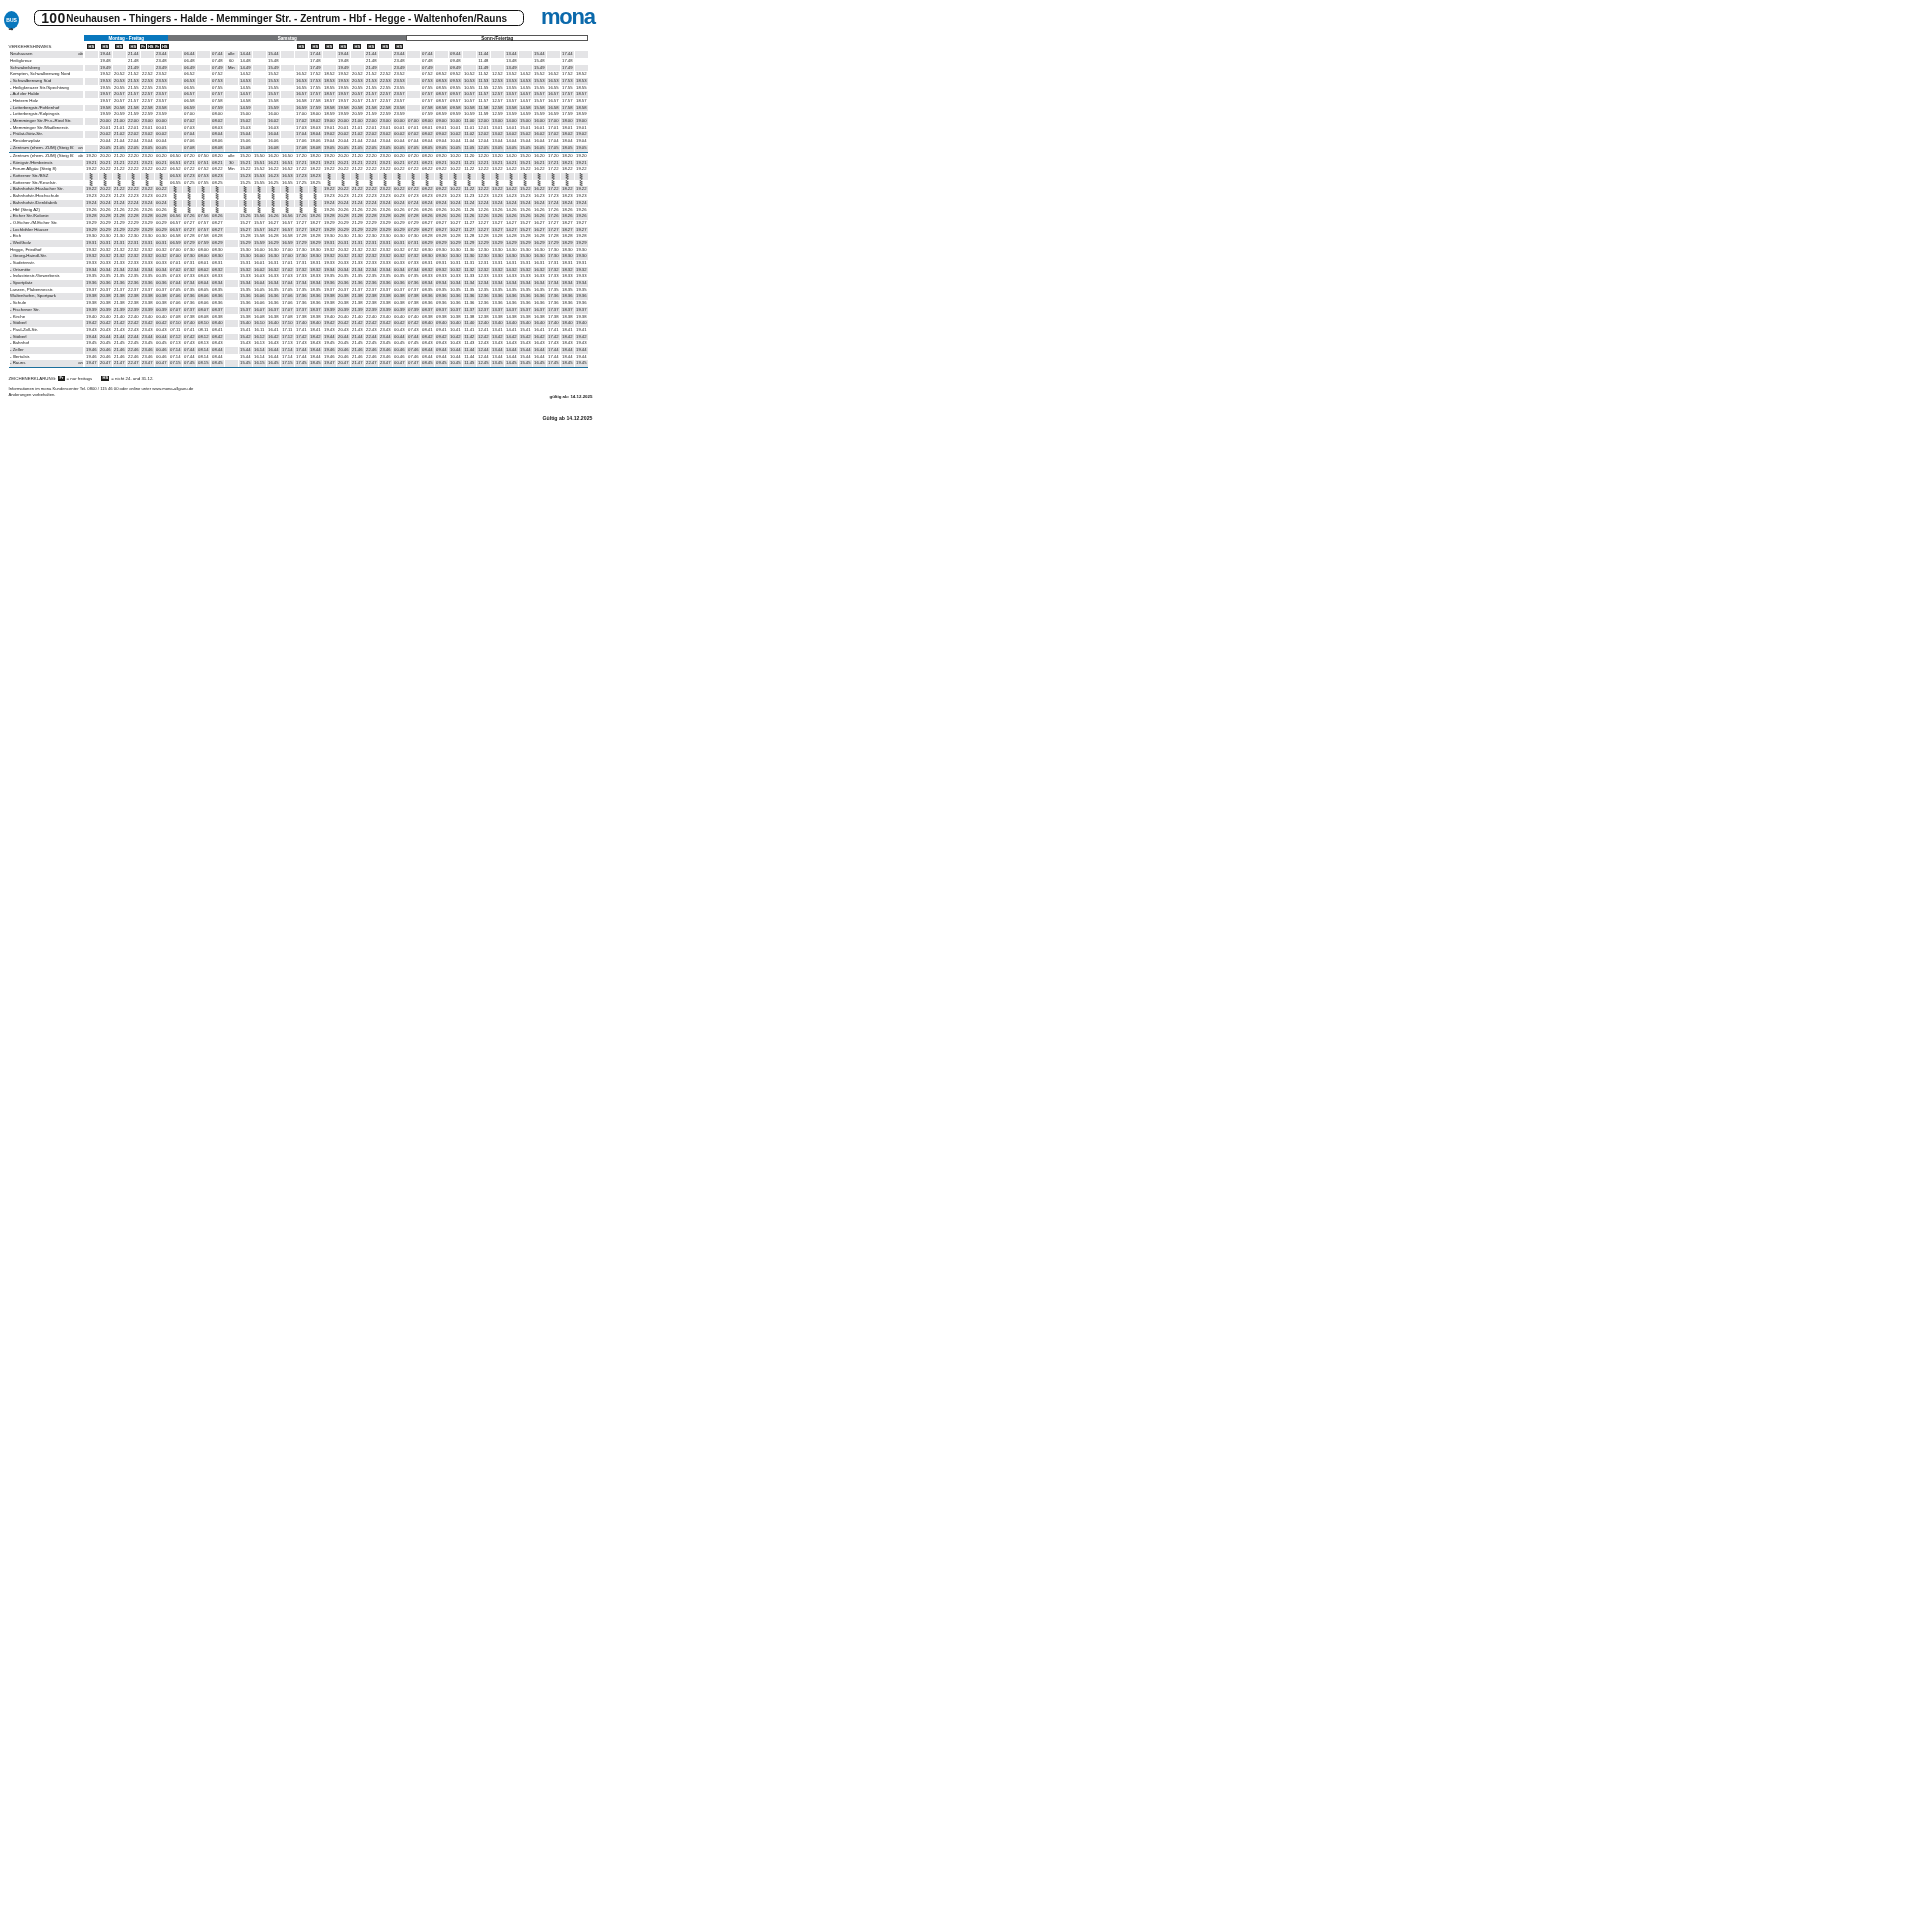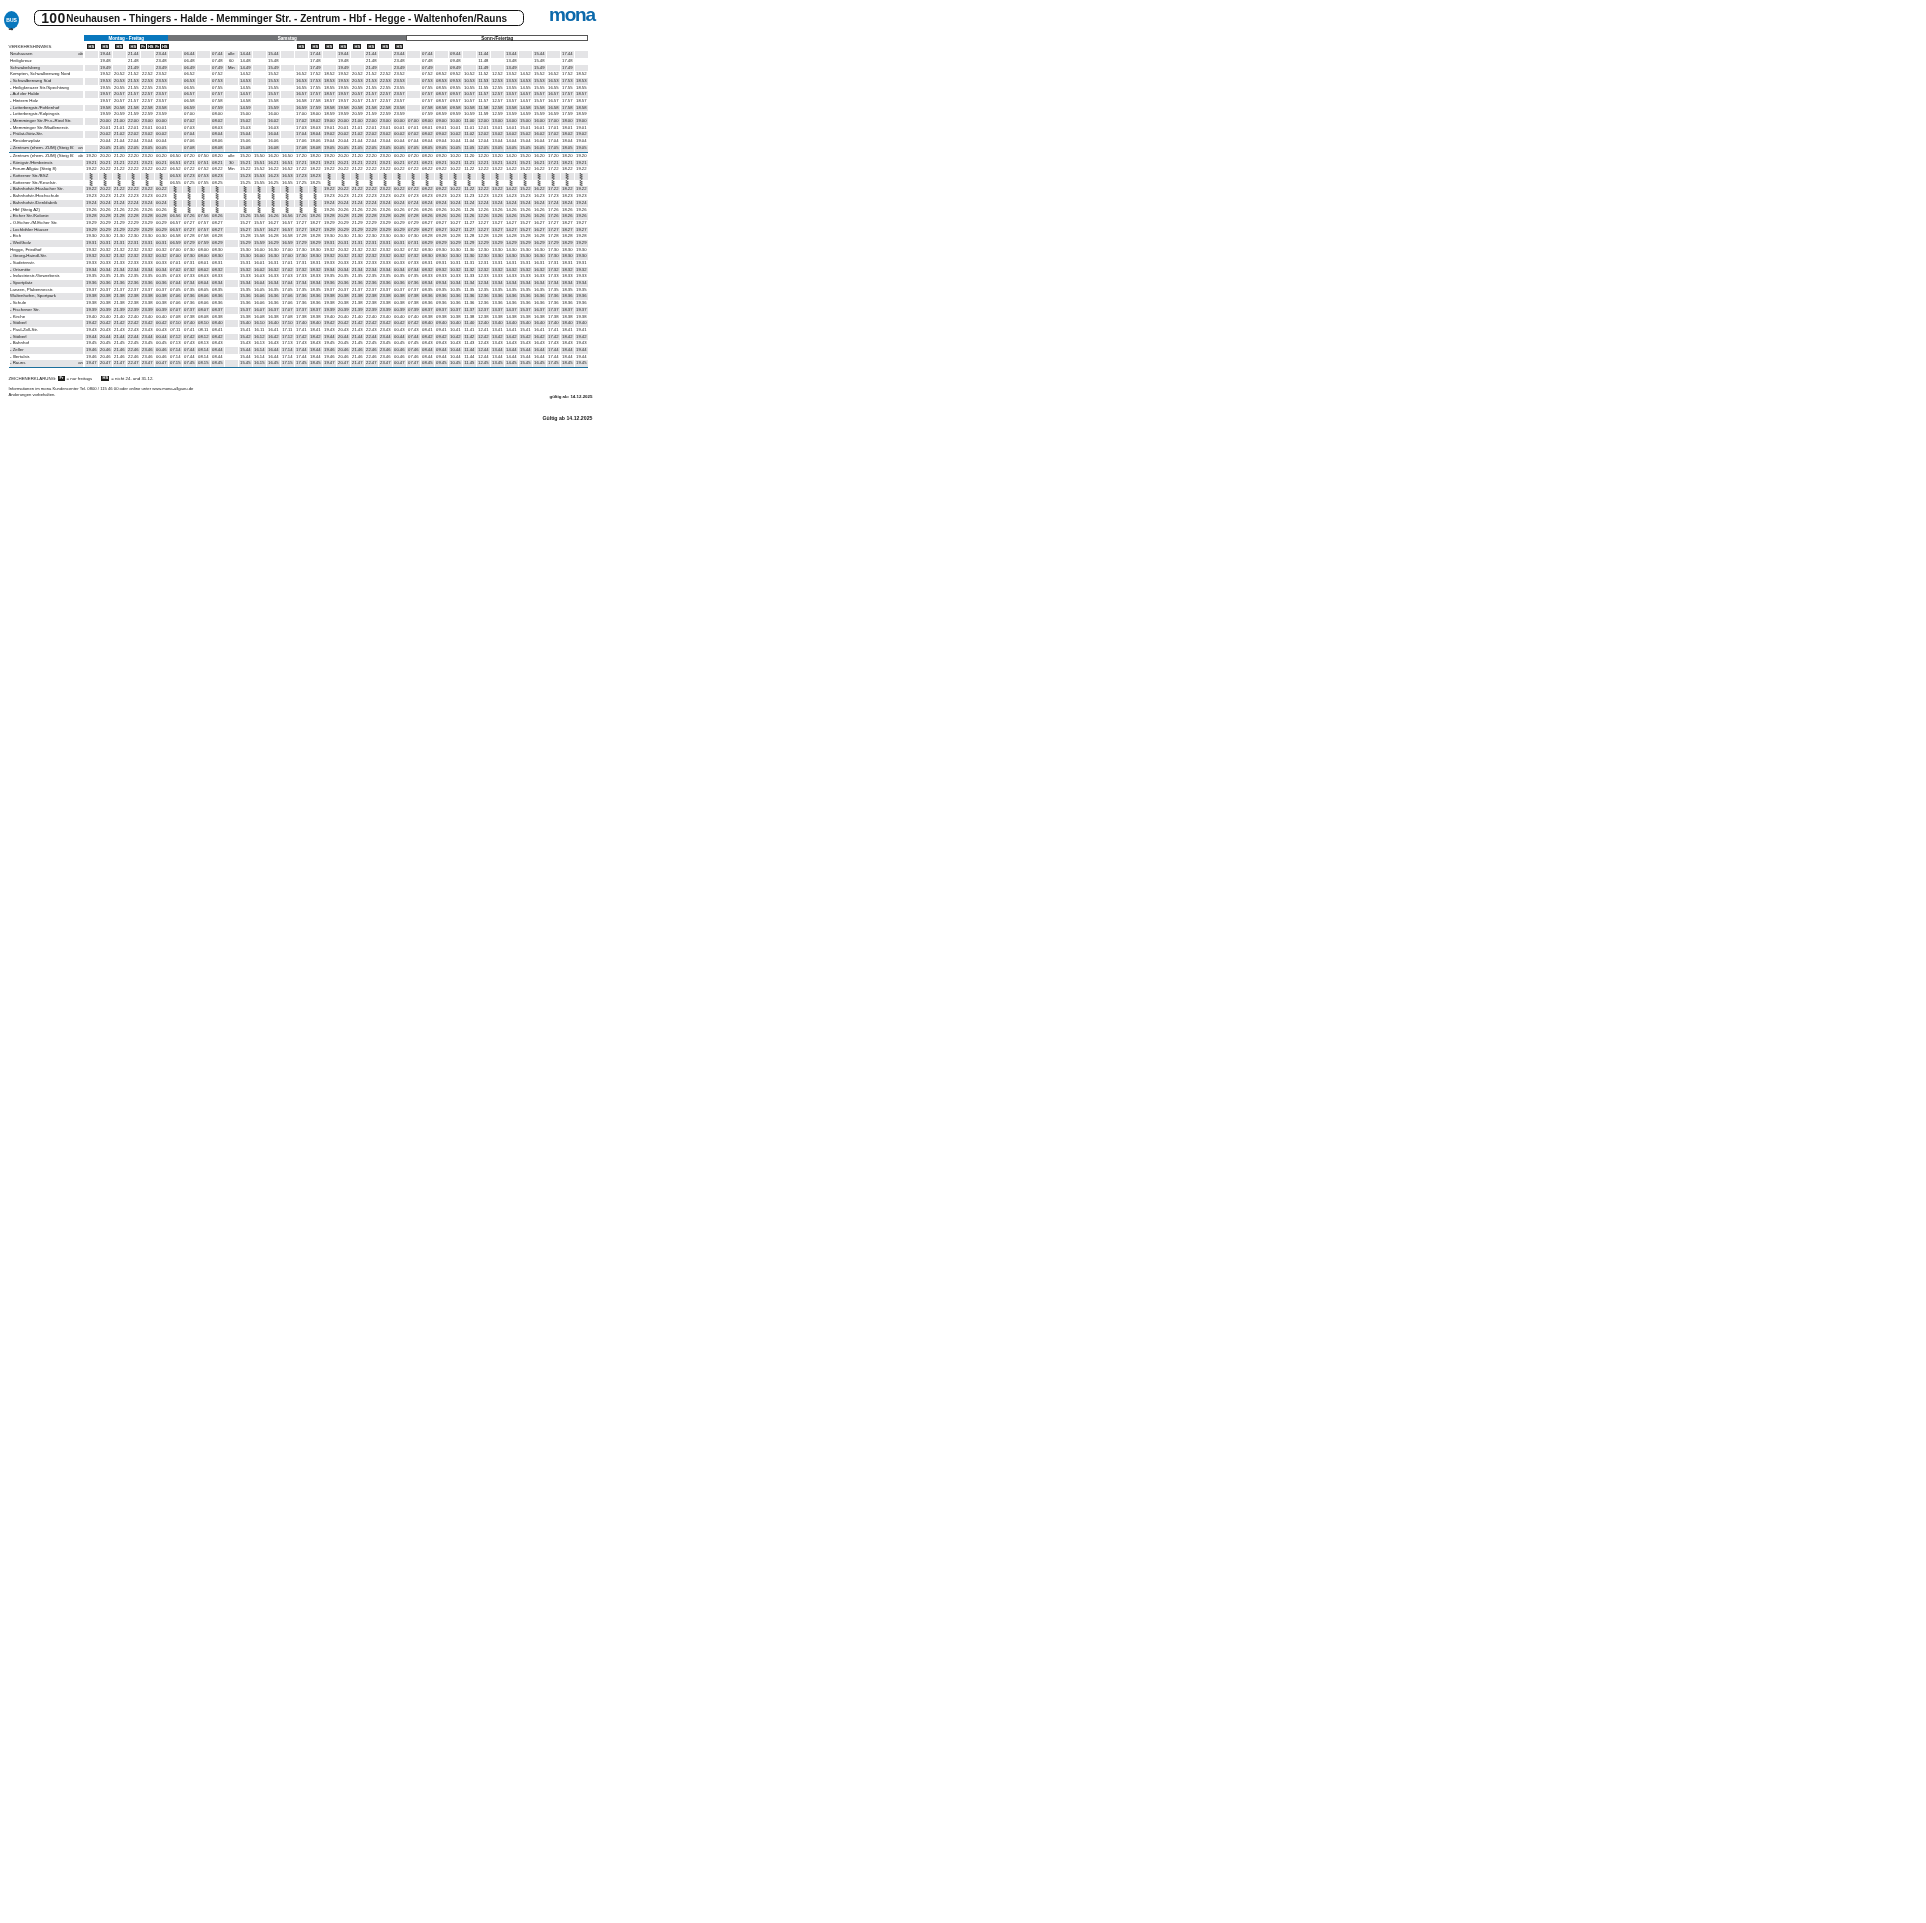--- a/index.html
+++ b/index.html
@@ -6,21 +6,21 @@
   .page{position:relative;width:604px;height:427px;background:#fff;
         font-family:"Liberation Sans",sans-serif;color:#1a1a1a;overflow:hidden;}
   
   .hdr{position:absolute;left:0;top:6.2px;width:100%;height:28px;}
   .bus-badge{position:absolute;left:3.9px;top:4.6px;width:15.4px;height:18.5px;border-radius:50%;
      display:flex;align-items:center;justify-content:center;color:#fff;font-weight:bold;font-size:5px;}
   .linebox{position:absolute;left:34px;top:4.2px;width:490px;height:16px;border:1.2px solid #111;
      border-radius:5.4px;display:flex;align-items:center;box-sizing:border-box;background:#fff;}
   .line-no{font-size:14px;font-weight:bold;margin-left:6.2px;letter-spacing:0.4px;}
   .route{flex:1;text-align:center;font-size:10px;font-weight:bold;padding-right:15.4px;}
-  .logo{position:absolute;right:9.2px;top:-2.3px;font-size:19px;font-weight:bold;letter-spacing:-1.2px;}
+  .logo{position:absolute;right:9.2px;top:-2.3px;font-size:22px;font-weight:bold;letter-spacing:-1.2px;}
   
   .tbl{position:absolute;left:8.5px;top:35px;}
   .trow,.bars,.flags{display:grid;grid-template-columns:65px 10.8px repeat(36,14px);}
   
   .bars{height:6.2px;margin-bottom:1.5px;}
   .bar{grid-row:1;display:flex;align-items:center;justify-content:center;
        font-size:4.6px;font-weight:bold;height:6.2px;box-sizing:border-box;}
   .bar.blue{color:#fff;}
   .bar.gray{color:#fff;}
   .bar.white{color:#111;border:0.6px solid #555;background:#fff;}

